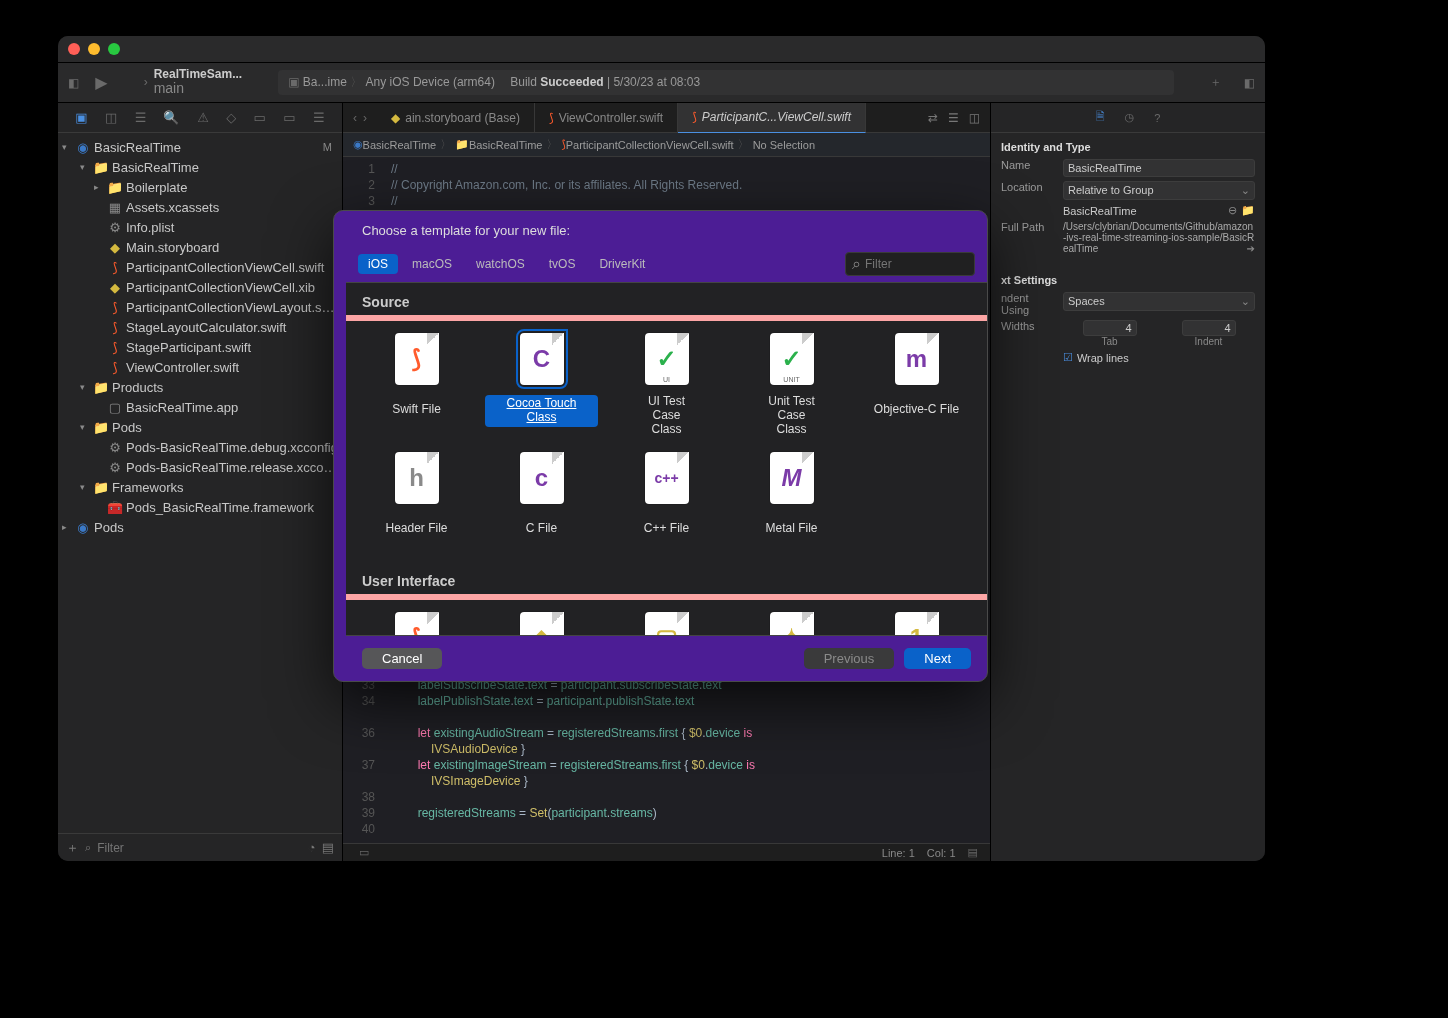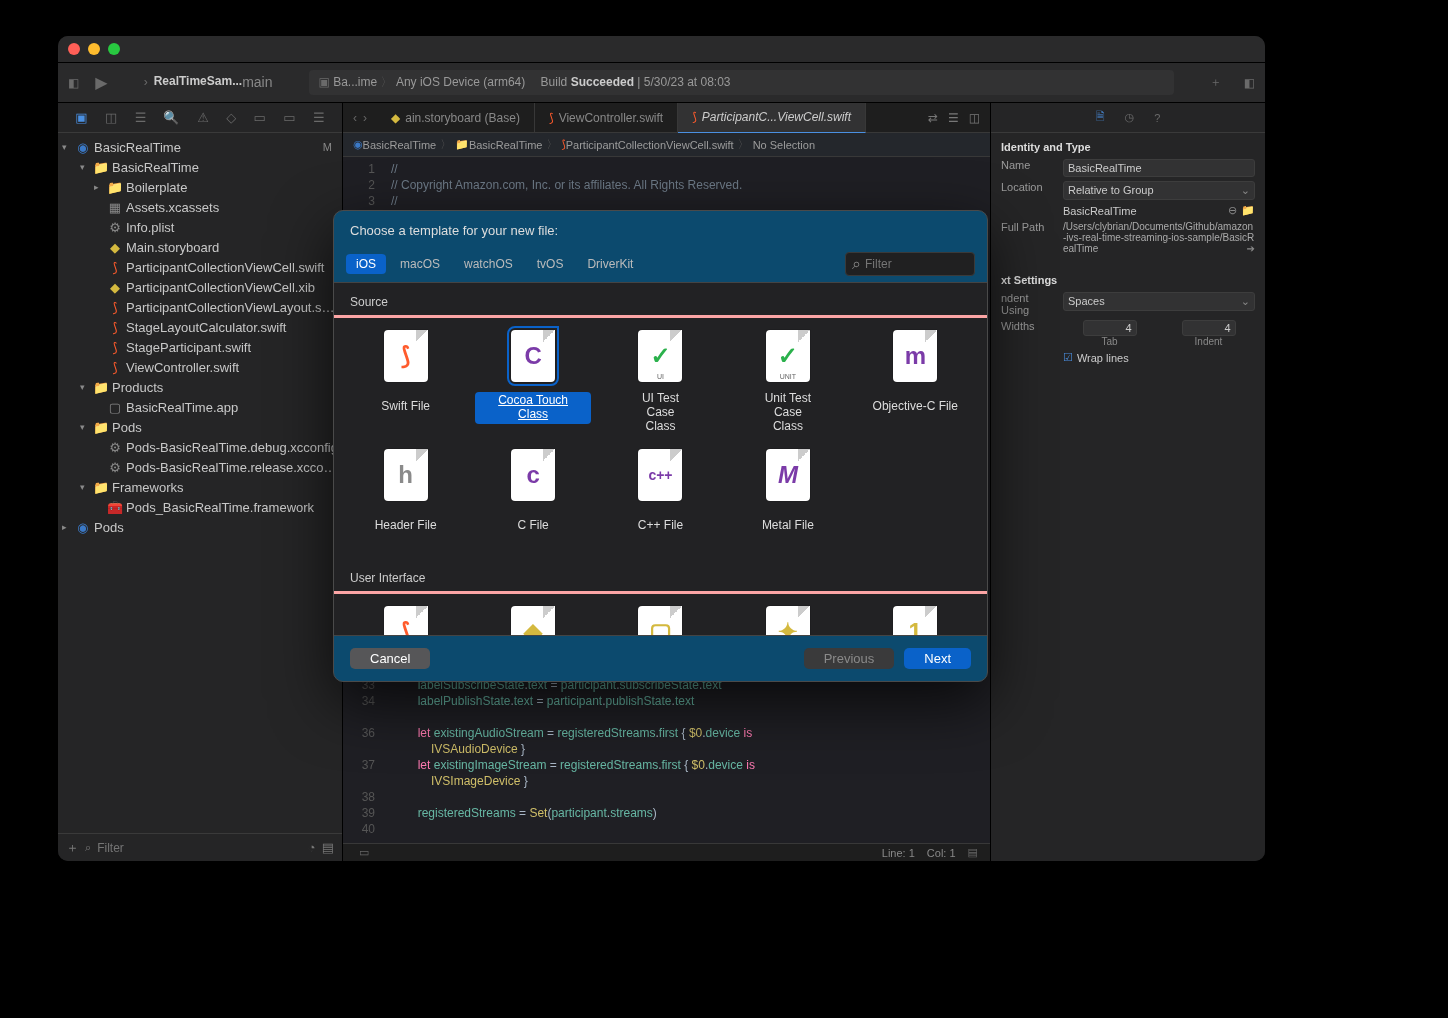--- a/index.html
+++ b/index.html
@@ -58,30 +58,30 @@
 .inspector { width: 275px; background: #252526; border-left: 1px solid #000; color: #c8c8c8; font-size: 11px; padding: 0; }
 .insp-tabs { height: 30px; display:flex; align-items:center; justify-content:center; gap: 20px; color:#6a6a6a; border-bottom:1px solid #3a3a3a; }
 .insp-tabs span.active { color: #4a90e2; }
 .insp-section { padding: 8px 10px; }
 .insp-heading { font-weight: 600; color: #ddd; margin-bottom: 6px; }
 .insp-row { display: flex; align-items: flex-start; margin: 4px 0; gap: 6px; }
 .insp-label { width: 56px; text-align: left; color: #9a9a9a; }
 .insp-value { flex: 1; color: #ccc; }
 .insp-field { background: #323233; border: 1px solid #3d3d3d; border-radius: 3px; padding: 2px 4px; width: 100%; font-size: 11px; }
 .insp-num { width: 54px; background:#323233; border:1px solid #3d3d3d; border-radius:3px; text-align:right; padding:1px 4px; }
-.modal { position: absolute; left: 333px; top: 210px; width: 655px; height: 472px; background: #0c4a6e; border-radius: 10px; border: 1px solid #4a4a4a; box-shadow: 0 20px 60px rgba(0,0,0,0.7); display: flex; flex-direction: column; color: #ddd; }
+.modal { position: absolute; left: 333px; top: 210px; width: 655px; height: 472px; background: #4c1d95; border-radius: 10px; border: 1px solid #4a4a4a; box-shadow: 0 20px 60px rgba(0,0,0,0.7); display: flex; flex-direction: column; color: #ddd; padding-left: 12px; }
 .modal-title { padding: 12px 16px 8px; font-size: 13px; font-weight: 500; }
 .platform-bar { display: flex; align-items: center; padding: 6px 12px; gap: 4px; border-bottom: 1px solid #444; }
 .platform-tab { padding: 3px 10px; font-size: 12px; border-radius: 4px; color: #bbb; cursor: default; }
 .platform-tab.sel { background: #0a62c9; color: #fff; }
 .modal-filter { margin-left: auto; display:flex; align-items:center; gap:4px; background:#202021; border:1px solid #3a3a3a; border-radius:4px; padding: 2px 6px; width: 130px; }
 .modal-filter input { background: transparent; border: none; outline: none; color: #ccc; font-size: 12px; width: 100%; }
 
 .template-scroll { flex:1; overflow:auto; background:#222224; }
-.template-section { padding: 6px 16px 0; font-size: 12px; font-weight: 400; color: #ccc; border-bottom: 3px solid #fca5a5; line-height: 26px; }
+.template-section { padding: 6px 16px 0; font-size: 14px; font-weight: 700; color: #ccc; border-bottom: 6px solid #fca5a5; line-height: 26px; }
 .template-grid { display: grid; grid-template-columns: repeat(5, 1fr); padding: 4px 10px 14px; gap: 4px; }
 .template-item { text-align: center; font-size: 12px; color: #ddd; padding: 8px 4px 4px; border-radius: 6px; }
 .template-item .tile { width: 44px; height: 52px; background: #fff; border-radius: 4px; margin: 0 auto 10px; position: relative; border-top-right-radius: 0; overflow: hidden; box-shadow: 0 0 1px #000; }
 .template-item .tile::after { content:''; position:absolute; top:0; right:0; width:12px; height:12px; background:linear-gradient(135deg,#ccc 50%,transparent 50%); }
 .template-item .tile-inner { position:absolute; inset:0; display:flex; align-items:center; justify-content:center; font-size:22px; font-weight:600; }
 .template-item.selected-tile .tile { outline: 2px solid #0a62c9; outline-offset: 2px; }
 .template-item .lbl { min-height: 30px; display:flex; align-items:center; justify-content:center; line-height: 1.15; }
 .template-item .lbl.sel { background: #0a62c9; color:#fff; border-radius: 4px; padding: 2px 6px; text-decoration: underline; }
 
 .modal-footer { padding: 12px 16px; display: flex; align-items: center; border-top: 1px solid #444; }
@@ -108,21 +108,21 @@
       <div class="traffic-dot tr-yellow"></div>
       <div class="traffic-dot tr-green"></div>
     </div>
   </div>
 
   <div class="toolbar">
     <span style="color:#6a6a6a">◧</span>
     <span style="color:#6a6a6a; font-size:16px">▶</span>
     <div class="scheme" style="margin-left:20px">
       <span style="color:#6a6a6a">›</span>
-      <div style="display:flex;flex-direction:row;line-height:1.1">
+      <div style="display:flex;flex-direction:column;line-height:1.1">
         <span style="color:#ccc;font-weight:600">RealTimeSam...</span>
         <span style="color:#888;font-size:14px">main</span>
       </div>
     </div>
     <div class="build-status">
       <span style="color:#6a6a6a">▣ </span>
       <span>Ba...ime</span>
       <span style="color:#555"> 〉</span>
       <span>Any iOS Device (arm64)</span>
       <span style="margin-left:12px">Build </span><b>Succeeded</b><span> | 5/30/23 at 08:03</span>

